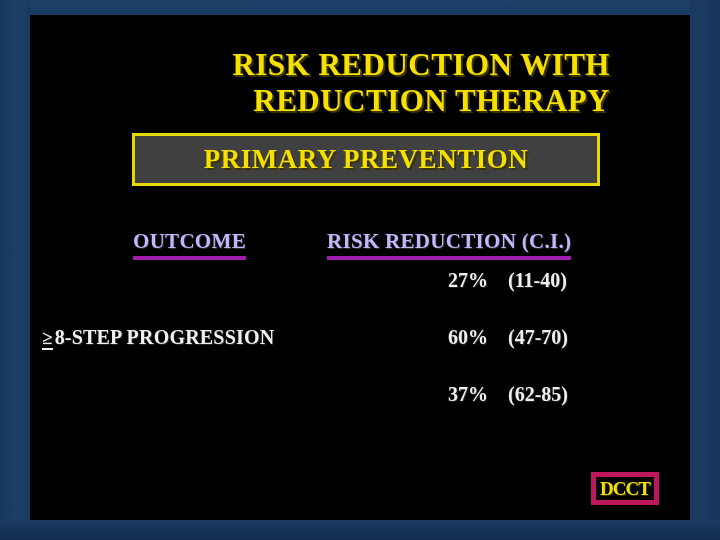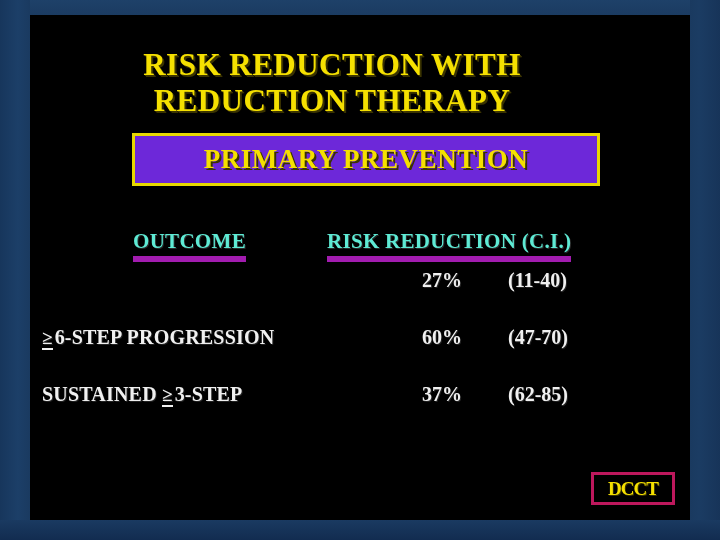--- a/index.html
+++ b/index.html
@@ -48,43 +48,42 @@
     width: 720px; height: 20px;
     background: linear-gradient(0deg, #122c50 0%, #1a3a61 100%);
   }
 
   
   #title-block {
     position: absolute;
     left: 0;
     top: 32px;
     width: 580px;
-    text-align: center;
-    padding-left: 12px;
+    text-align: right;
   }
   .title-line {
     color: #f5e000;
     font-weight: bold;
     font-size: 31px;
     letter-spacing: 0.5px;
     line-height: 36px;
     text-shadow: 2px 2px 0 #3a3300, 1px 1px 0 #4a4000;
     white-space: nowrap;
   }
 
   
   #subtitle-box {
     position: absolute;
     left: 102px;
     top: 118px;
     width: 468px;
     height: 53px;
     border: 3px solid #e8d900;
     box-sizing: border-box;
-    background: #6d28d9;
+    background: #404040;
     display: flex;
     align-items: center;
     justify-content: center;
   }
   #subtitle-text {
     color: #f5e000;
     font-weight: bold;
     font-size: 27px;
     letter-spacing: 0.5px;
     text-shadow: 2px 2px 0 #3a3300;
@@ -97,64 +96,64 @@
     left: 0;
     top: 208px;
     width: 660px;
   }
   .thead-row {
     position: relative;
     height: 42px;
   }
   .col-head {
     position: absolute;
-    color: #5eead4;
+    color: #c4b5fd;
     font-weight: bold;
     font-size: 21px;
     letter-spacing: 0.3px;
     white-space: nowrap;
-    border-bottom: 6px solid #a21caf;
+    border-bottom: 4px solid #a21caf;
     padding-bottom: 2px;
     text-shadow: 1px 1px 0 #2a2a2a;
   }
   #head-outcome { left: 103px; top: 6px; }
   #head-risk    { left: 297px; top: 6px; }
 
   .data-row {
     position: relative;
     height: 57px;
   }
   .cell {
     position: absolute;
     color: #f0f0f0;
     font-size: 20px;
     font-weight: bold;
     white-space: nowrap;
     text-shadow: 1px 1px 0 #232323;
   }
   .cell-outcome { left: 12px; top: 4px; letter-spacing: 0.2px; }
-  .cell-pct     { left: 392px; top: 4px; width: 66px; }
+  .cell-pct     { left: 392px; top: 4px; width: 66px; text-align: right; }
   .cell-ci      { left: 478px; top: 4px; text-align: right; }
   .ge {
     display: inline-block;
     border-bottom: 2px solid #f0f0f0;
     line-height: 0.95;
     padding-bottom: 1px;
     margin-right: 2px;
     font-size: 19px;
   }
 
   
   #logo-badge {
     position: absolute;
     left: 561px;
     top: 457px;
-    width: 84px;
+    width: 68px;
     height: 33px;
-    border: 3px solid #be185d;
+    border: 5px solid #be185d;
     box-sizing: border-box;
     background: #000;
     display: flex;
     align-items: center;
     justify-content: center;
   }
   #logo-text {
     color: #f5e000;
     font-weight: bold;
     font-size: 19px;
@@ -189,27 +188,26 @@
         <span class="col-head" id="head-outcome">OUTCOME</span>
         <span class="col-head" id="head-risk">RISK REDUCTION (C.I.)</span>
       </div>
 
       <div class="data-row">
         <span class="cell cell-pct">27%</span>
         <span class="cell cell-ci">(11-40)</span>
       </div>
 
       <div class="data-row">
-        <span class="cell cell-outcome"><span class="ge">≥</span><span>6-STEP PROGRESSION</span></span>
+        <span class="cell cell-outcome"><span class="ge">≥</span><span>8-STEP PROGRESSION</span></span>
         <span class="cell cell-pct">60%</span>
         <span class="cell cell-ci">(47-70)</span>
       </div>
 
       <div class="data-row">
-        <span class="cell cell-outcome"><span>SUSTAINED</span>&nbsp;<span class="ge">≥</span><span>3-STEP</span></span>
         <span class="cell cell-pct">37%</span>
         <span class="cell cell-ci">(62-85)</span>
       </div>
 
     </div>
 
     <div id="logo-badge">
       <span id="logo-text">DCCT</span>
     </div>
 

